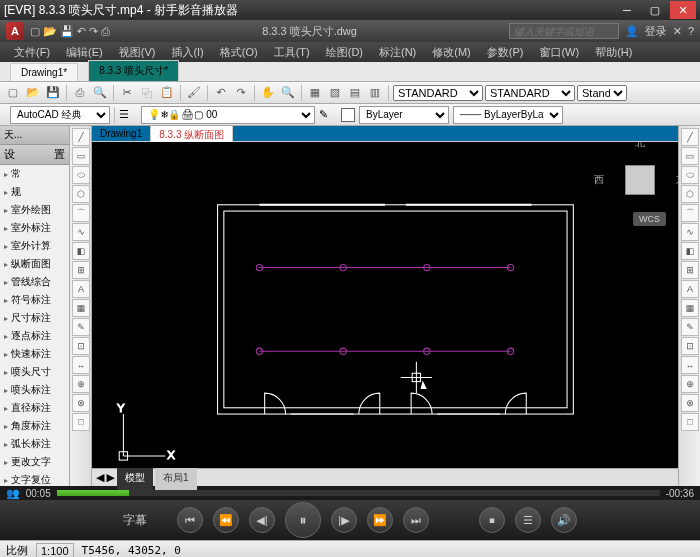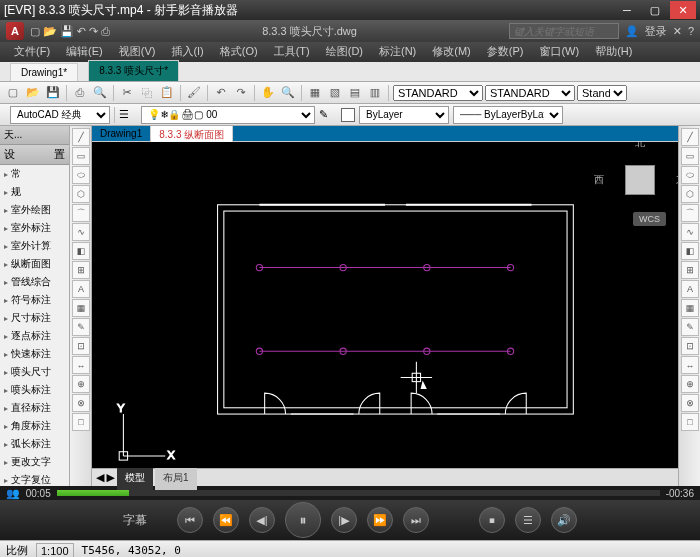--- a/index.html
+++ b/index.html
@@ -9,21 +9,21 @@
 .win-btns{display:flex;gap:2px}
 .win-btn{width:26px;height:18px;display:flex;align-items:center;justify-content:center;color:#fff;cursor:pointer}
 .win-btn.close{background:#d44}
 .ribbon{height:22px;background:linear-gradient(#5a5a5a,#3a3a3a);display:flex;align-items:center;padding:0 6px;gap:6px}
 .ribbon .logo{width:18px;height:18px;background:linear-gradient(135deg,#c33,#822);border-radius:3px;display:flex;align-items:center;justify-content:center;color:#fff;font-weight:bold}
 .ribbon .qat{display:flex;gap:3px}
 .ribbon .qat span{color:#ccc;cursor:pointer}
 .ribbon .filename{flex:1;text-align:center;color:#ccc;font-size:11px}
 .ribbon .search{width:110px;height:16px;background:#555;border:1px solid #777;color:#999;padding:0 4px;font-size:10px;font-style:italic}
 .ribbon .right{display:flex;gap:6px;color:#ccc;align-items:center}
-.menubar{height:20px;background:linear-gradient(#4a4a4a,#333);display:flex;align-items:flex-start;padding:0 8px;gap:4px;color:#ccc}
+.menubar{height:20px;background:linear-gradient(#4a4a4a,#333);display:flex;align-items:center;padding:0 8px;gap:4px;color:#ccc}
 .menubar span{padding:2px 6px;cursor:pointer}
 .doctabs{height:20px;background:#e8e8e8;display:flex;align-items:flex-end;border-bottom:1px solid #aaa}
 .doctab{padding:3px 10px;background:#f5f5f5;border:1px solid #ccc;border-bottom:none;margin-left:10px;font-size:10px;cursor:pointer}
 .doctab.active{background:#0f766e}
 .toolbar{height:22px;background:linear-gradient(#f8f8f8,#e0e0e0);border-bottom:1px solid #aaa;display:flex;align-items:center;padding:0 4px;gap:2px}
 .toolbar .tb{width:18px;height:18px;display:flex;align-items:center;justify-content:center;color:#555;cursor:pointer}
 .toolbar .sep{width:1px;height:16px;background:#bbb;margin:0 2px}
 .propsbar{height:22px;background:linear-gradient(#f8f8f8,#e0e0e0);border-bottom:1px solid #aaa;display:flex;align-items:center;padding:0 10px;gap:4px}
 .propsbar select,.propsbar input{height:18px;border:1px solid #999;background:#fff;font-size:10px;padding:0 2px}
 .propsbar .swatch{width:14px;height:14px;border:1px solid #666;display:inline-block}

